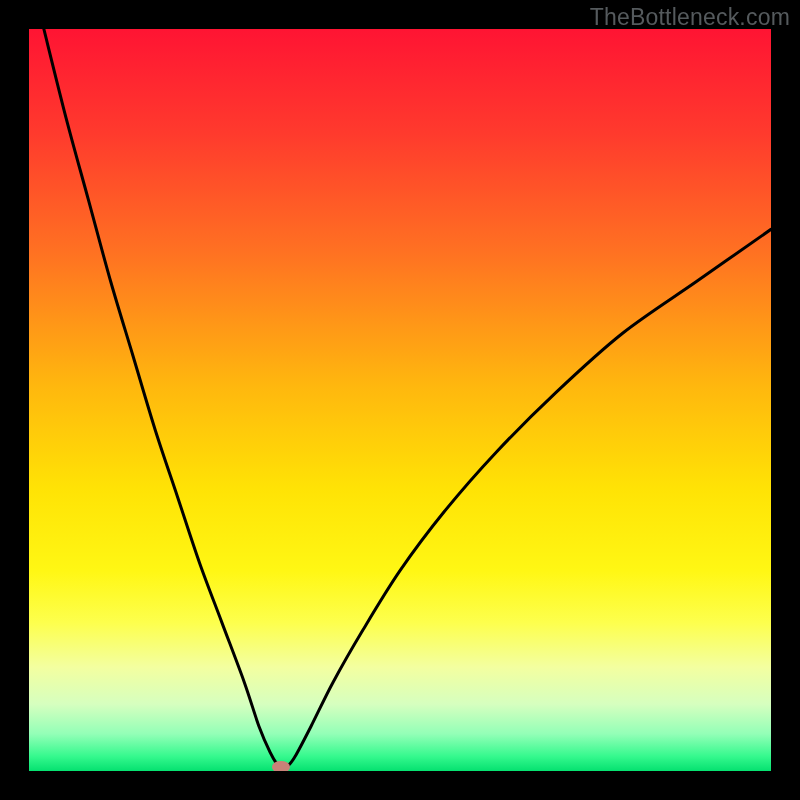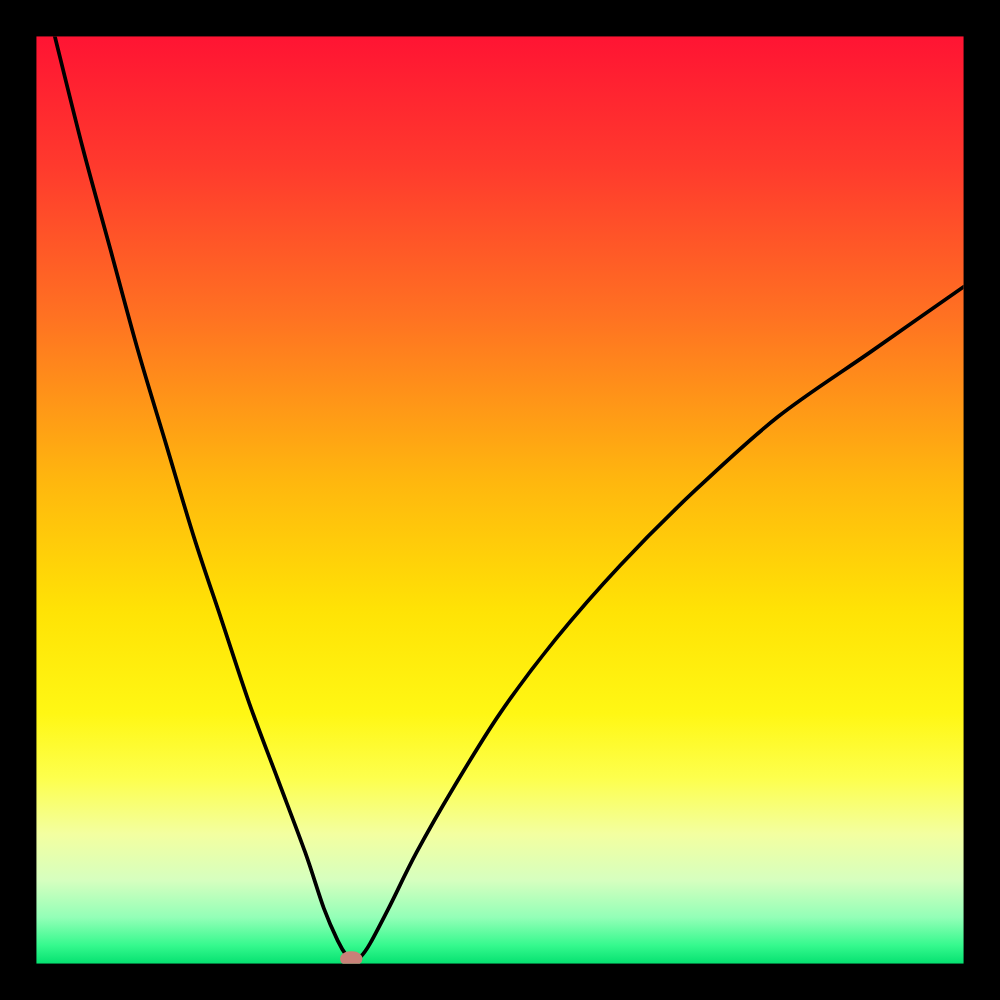--- a/index.html
+++ b/index.html
@@ -57,13 +57,14 @@
 <body>
 
 <div class="stage">
   <div class="plot">
     <div class="gradient" id="grad" style="background: linear-gradient(rgb(255, 20, 51) 0%, rgb(255, 58, 45) 14%, rgb(255, 113, 34) 30%, rgb(255, 183, 14) 48%, rgb(255, 227, 5) 62%, rgb(255, 247, 20) 73%, rgb(253, 255, 77) 80%, rgb(243, 255, 160) 86%, rgb(214, 255, 191) 91%, rgb(147, 255, 183) 95%, rgb(54, 249, 142) 98%, rgb(5, 225, 112) 100%);"></div>
     <svg class="curve" id="curveSvg" viewBox="0 0 742 742" preserveAspectRatio="none">
       <path id="curvePath" d="M 14.84 0.00 C 18.40 14.25, 29.98 61.73, 37.10 89.04 C 44.22 116.35, 52.24 144.54, 59.36 170.66 C 66.48 196.78, 74.50 227.35, 81.62 252.28 C 88.74 277.21, 96.76 302.74, 103.88 326.48 C 111.00 350.22, 119.02 378.12, 126.14 400.68 C 133.26 423.24, 141.28 446.09, 148.40 467.46 C 155.52 488.83, 163.54 514.06, 170.66 534.24 C 177.78 554.42, 185.80 574.60, 192.92 593.60 C 200.04 612.60, 209.24 636.34, 215.18 652.96 C 221.12 669.58, 225.86 686.20, 230.02 697.48 C 234.18 708.76, 238.18 717.28, 241.15 723.45 C 244.12 729.62, 246.79 733.57, 248.57 736.06 C 250.35 738.56, 250.50 739.03, 252.28 739.03 C 254.06 739.03, 257.33 738.20, 259.70 736.06 C 262.07 733.93, 263.56 731.85, 267.12 725.68 C 270.68 719.50, 276.02 709.11, 281.96 697.48 C 287.90 685.85, 295.91 668.39, 304.22 652.96 C 312.53 637.53, 323.22 618.83, 333.90 601.02 C 344.58 583.21, 357.94 560.66, 371.00 541.66 C 384.06 522.66, 400.09 501.30, 415.52 482.30 C 430.95 463.30, 449.65 441.94, 467.46 422.94 C 485.27 403.94, 506.64 382.58, 526.82 363.58 C 547.00 344.58, 571.04 322.03, 593.60 304.22 C 616.16 286.41, 644.06 268.90, 667.80 252.28 C 691.54 235.66, 730.13 208.65, 742.00 200.34" fill="none" stroke-width="3" stroke-linecap="round" stroke-linejoin="round" stroke="#000000"></path>
     </svg>
     <div class="marker" id="marker" style="left: 252.28px; top: 737.548px; background: rgb(201, 129, 120);"></div>
   </div>
+  <div class="watermark">TheBottleneck.com</div>
 </div>
 
 </body></html>

